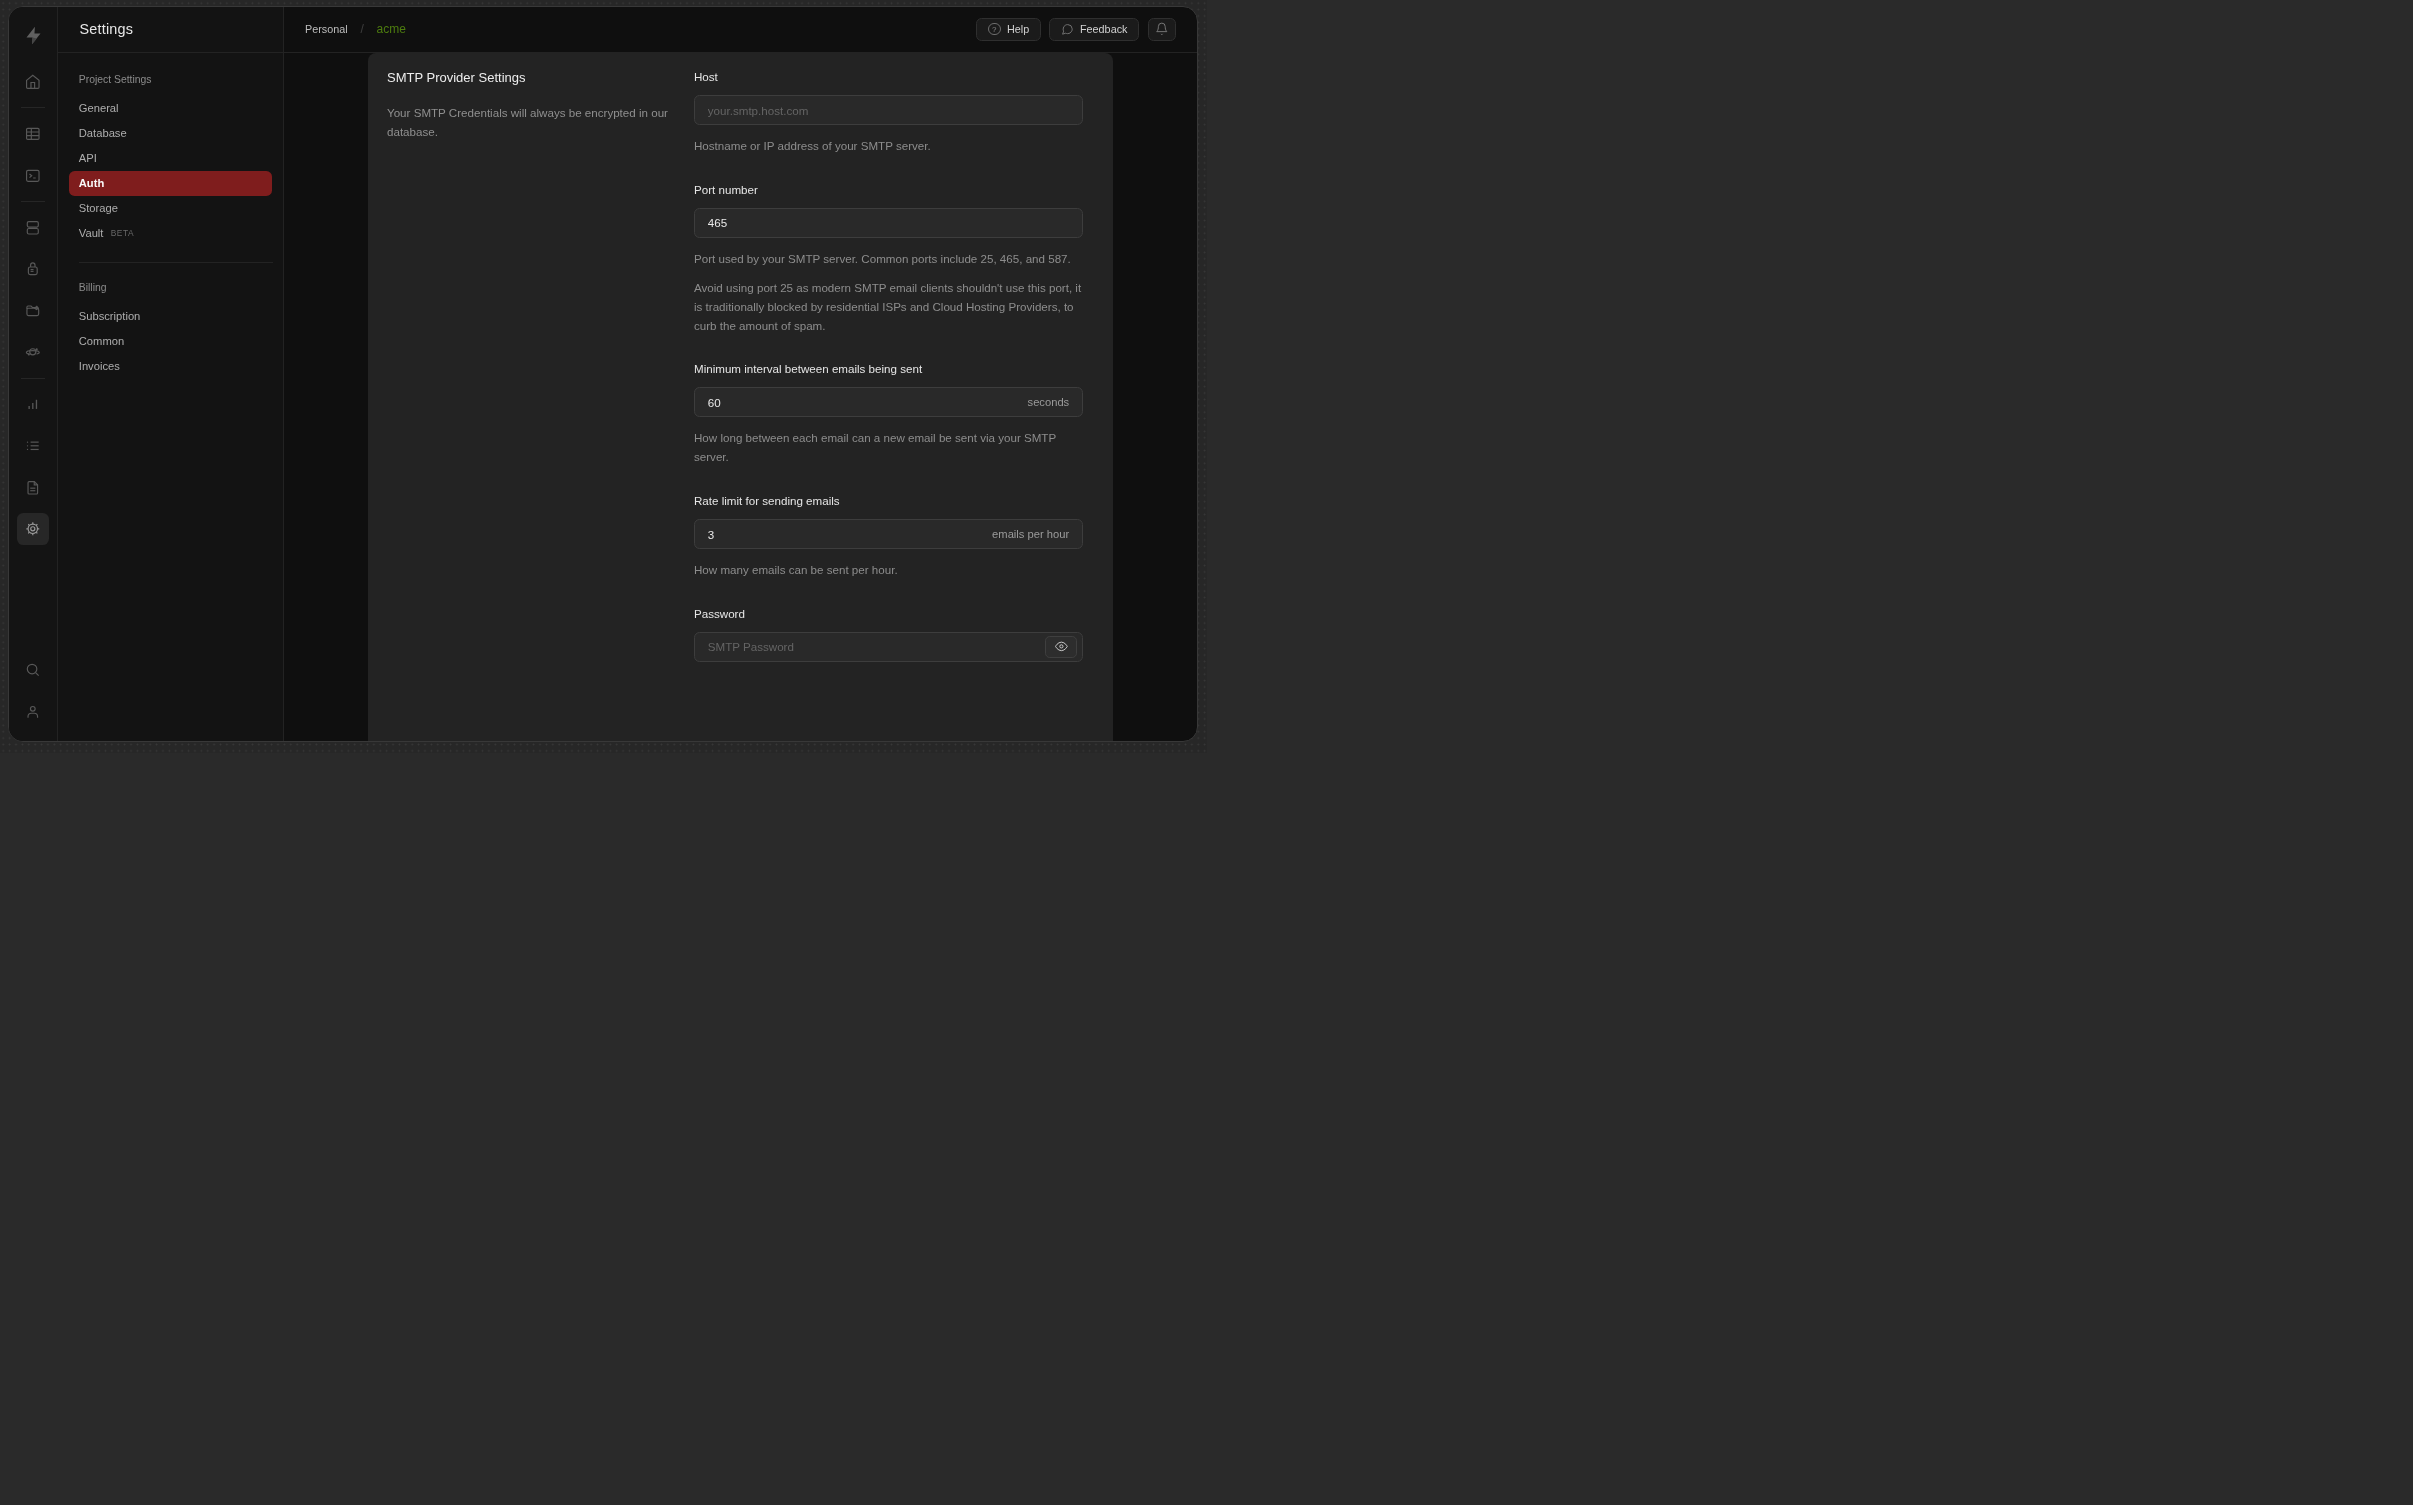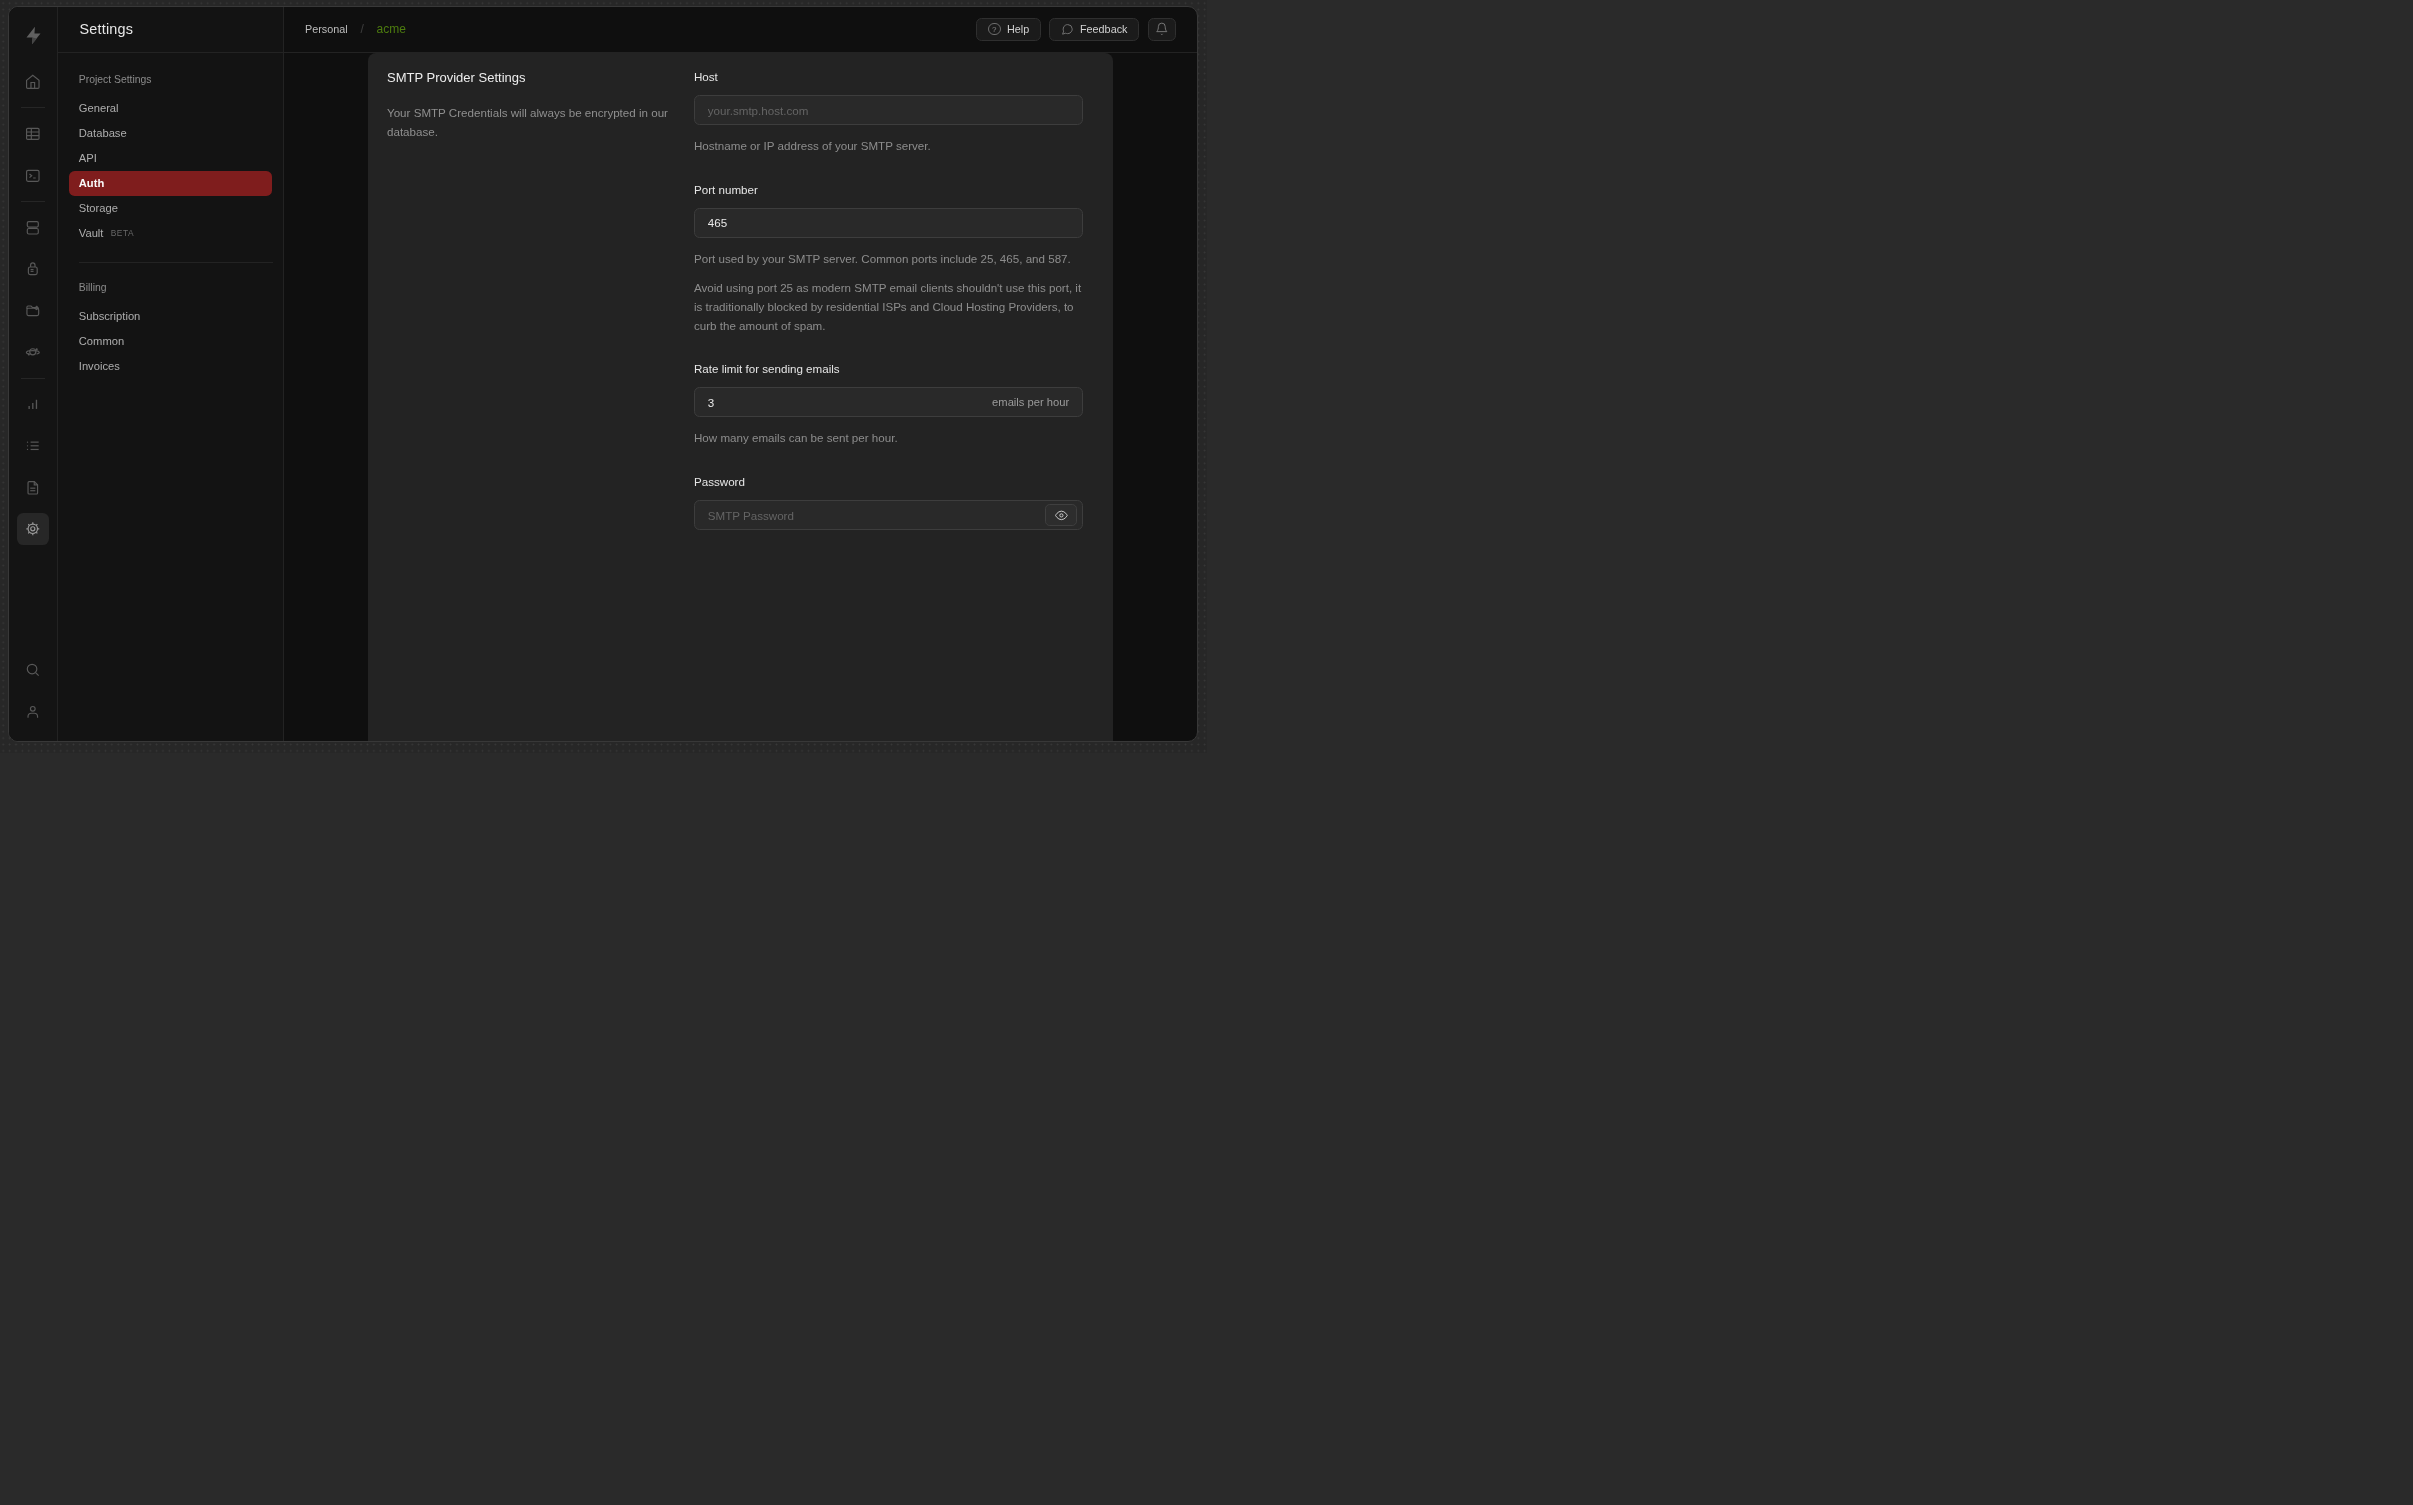--- a/index.html
+++ b/index.html
@@ -5,21 +5,21 @@
   * { margin:0; padding:0; box-sizing:border-box; }
   html,body { width:1207px; height:753px; overflow:hidden; background:#2a2a2a;
     font-family:"Liberation Sans", sans-serif; }
 
   .desktop { width:1207px; height:753px;
     background-color:#272727;
     background-image: radial-gradient(#383838 0.8px, transparent 1px);
     background-size:6.4px 6.4px; position:relative; }
 
   .window { position:absolute; left:8px; top:5.6px; width:1190px; height:736px;
-    background:#0f0f0f; border:0.8px solid #383838; border-radius:10px;
+    background:#0f0f0f; border:0.8px solid #383838; border-radius:15px;
     display:flex; overflow:hidden; }
 
   
   .rail { width:49px; background:#141414; border-right:0.8px solid #232323;
     display:flex; flex-direction:column; align-items:center; padding:12.8px 0 8px; flex:0 0 49px; }
   .rail-logo { width:32px; height:32px; display:flex; align-items:center; justify-content:center;
     margin-bottom:9.6px; cursor:pointer; }
   .rail-btn { width:32px; height:32px; border:none; background:transparent; border-radius:6.4px;
     display:flex; align-items:center; justify-content:center; cursor:pointer; margin:4.8px 0; }
   .rail-btn.active { background:#272727; }
@@ -289,20 +289,28 @@
 
             <div class="field-group">
               <label class="field-label">Port number</label>
               <div class="input-shell">
                 <input type="text" value="465" style="">
               </div>
               <p class="field-help">Port used by your SMTP server. Common ports include 25, 465, and 587.</p>
               <p class="field-help">Avoid using port 25 as modern SMTP email clients shouldn't use this port, it is traditionally blocked by residential ISPs and Cloud Hosting Providers, to curb the amount of spam.</p>
             </div>
 
+            <div class="field-group">
+              <label class="field-label">Minimum interval between emails being sent</label>
+              <div class="input-shell">
+                <input type="text" value="60" style="">
+                <span class="input-suffix">seconds</span>
+              </div>
+              <p class="field-help">How long between each email can a new email be sent via your SMTP server.</p>
+            </div>
 
             <div class="field-group">
               <label class="field-label">Rate limit for sending emails</label>
               <div class="input-shell">
                 <input type="text" value="3" style="">
                 <span class="input-suffix">emails per hour</span>
               </div>
               <p class="field-help">How many emails can be sent per hour.</p>
             </div>
 

